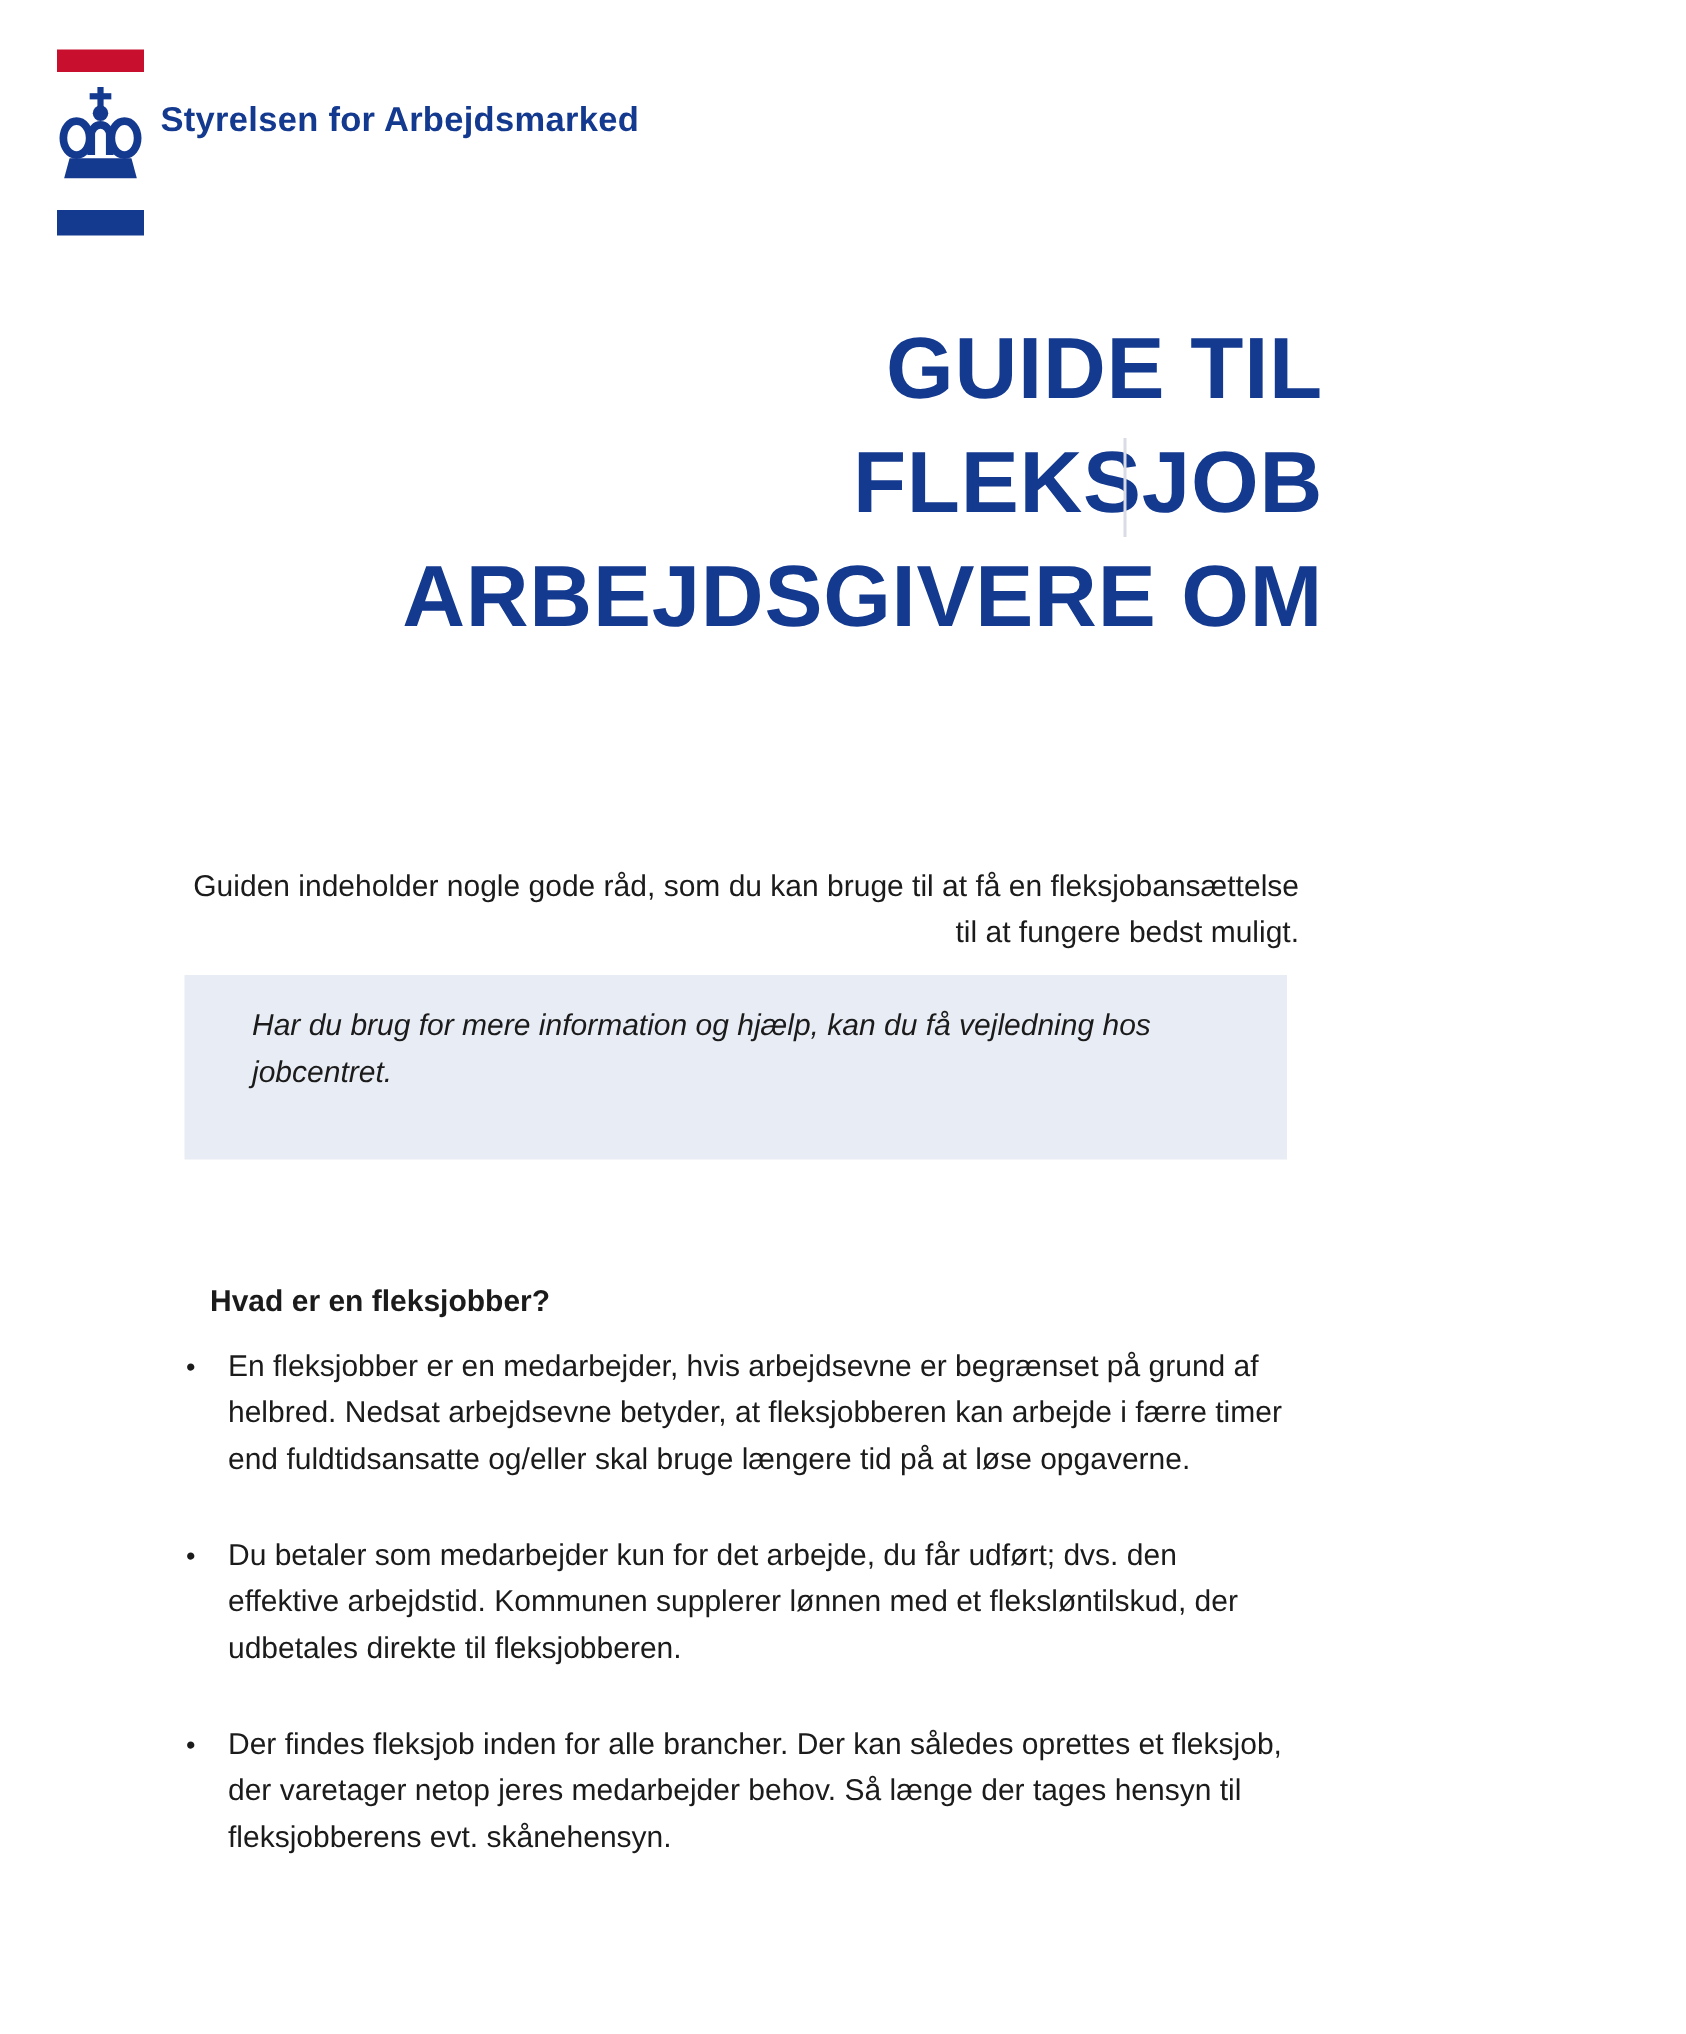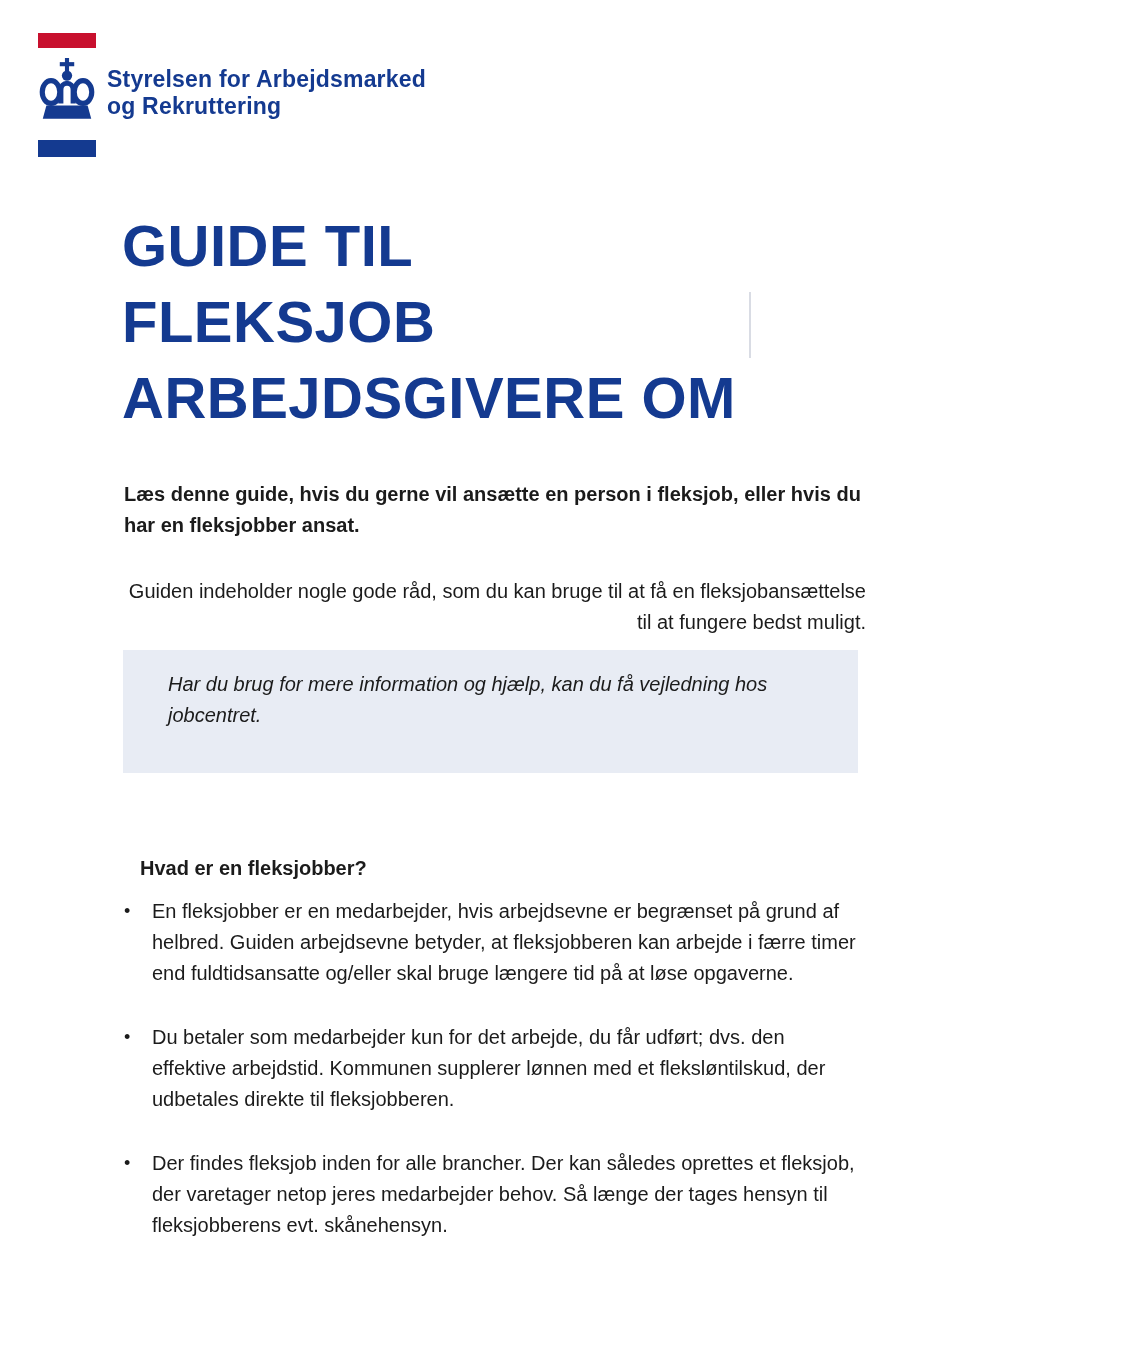--- a/index.html
+++ b/index.html
@@ -36,20 +36,21 @@
     color:var(--navy);
     letter-spacing:0.2px;
     white-space:nowrap;
   }
   
   .doc-title{
     position:absolute;left:122px;top:208px;width:760px;
     font-size:58px;font-weight:bold;line-height:76px;
     color:var(--navy);
     letter-spacing:0.5px;
+    text-align:right;
   }
   .text-cursor{
     position:absolute;left:749px;top:292px;width:2px;height:66px;
     background:var(--caret);
   }
   .lead{
     position:absolute;left:124px;top:459px;width:742px;
     font-size:20px;font-weight:bold;line-height:31px;
   }
   .intro{
@@ -102,46 +103,44 @@
     <g fill="#143A90">
       <rect x="26" y="0" width="4" height="13"></rect>
       <rect x="21" y="4" width="14" height="4"></rect>
       <circle cx="28" cy="17" r="5"></circle>
       <path d="M8 46 L48 46 L51.5 59 L4.5 59 Z"></path>
     </g>
   </svg>
 
   <div class="agency-name">
     <div>Styrelsen for Arbejdsmarked</div>
-    <div>og Rekruttering</div>
   </div>
 
   <div class="logo-blue-bar"></div>
 
   <div class="doc-title">
     <div>GUIDE TIL</div>
     <div>FLEKSJOB</div>
     <div>ARBEJDSGIVERE OM</div>
   </div>
 
   <div class="text-cursor"></div>
 
-  <p class="lead">Læs denne guide, hvis du gerne vil ansætte en person i fleksjob, eller hvis du har en fleksjobber ansat.</p>
   <p class="intro">Guiden indeholder nogle gode råd, som du kan bruge til at få en fleksjobansættelse til at fungere bedst muligt.</p>
 
   <div class="info-box">
     <span>Har du brug for mere information og hjælp, kan du få vejledning hos jobcentret.</span>
   </div>
 
   <h2 class="section-heading" style="margin:16px;">Hvad er en fleksjobber?</h2>
 
   <ul class="bullet-list">
     <li>
       <span class="bullet-marker">•</span>
-      <span class="bullet-text">En fleksjobber er en medarbejder, hvis arbejdsevne er begrænset på grund af helbred. Guiden arbejdsevne betyder, at fleksjobberen kan arbejde i færre timer end fuldtidsansatte og/eller skal bruge længere tid på at løse opgaverne.</span>
+      <span class="bullet-text">En fleksjobber er en medarbejder, hvis arbejdsevne er begrænset på grund af helbred. Nedsat arbejdsevne betyder, at fleksjobberen kan arbejde i færre timer end fuldtidsansatte og/eller skal bruge længere tid på at løse opgaverne.</span>
     </li>
     <li>
       <span class="bullet-marker">•</span>
       <span class="bullet-text">Du betaler som medarbejder kun for det arbejde, du får udført; dvs. den effektive arbejdstid. Kommunen supplerer lønnen med et fleksløntilskud, der udbetales direkte til fleksjobberen.</span>
     </li>
     <li>
       <span class="bullet-marker">•</span>
       <span class="bullet-text">Der findes fleksjob inden for alle brancher. Der kan således oprettes et fleksjob, der varetager netop jeres medarbejder behov. Så længe der tages hensyn til fleksjobberens evt. skånehensyn.</span>
     </li>
   </ul>

